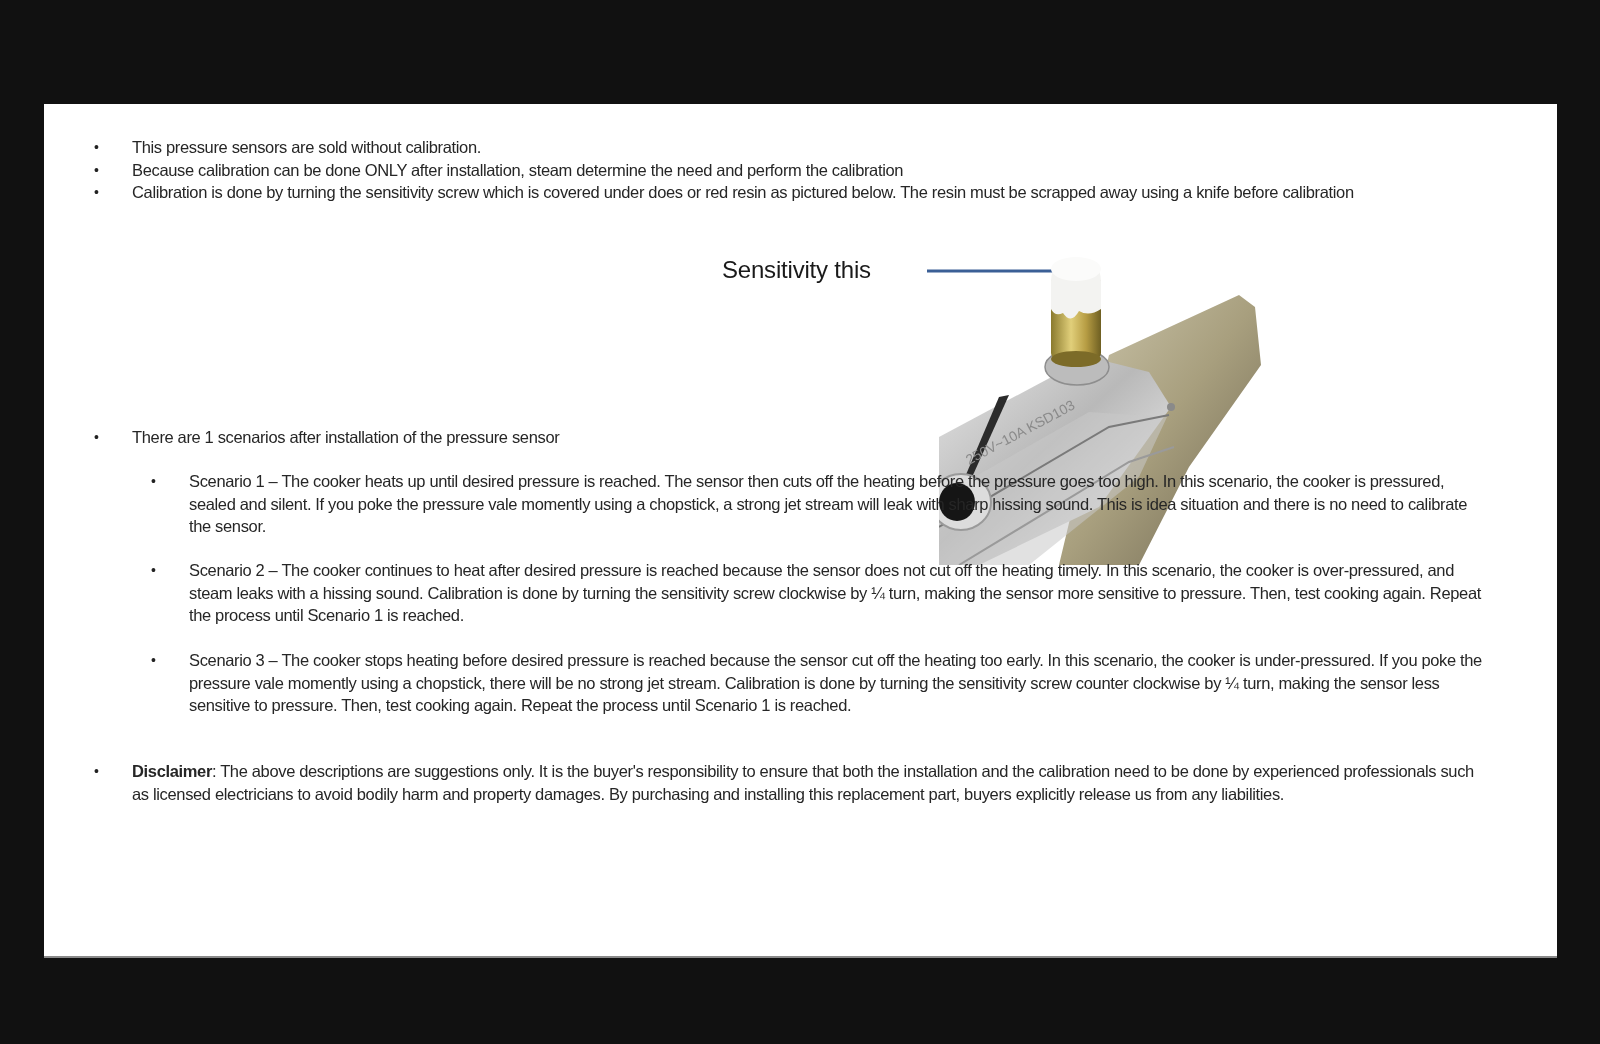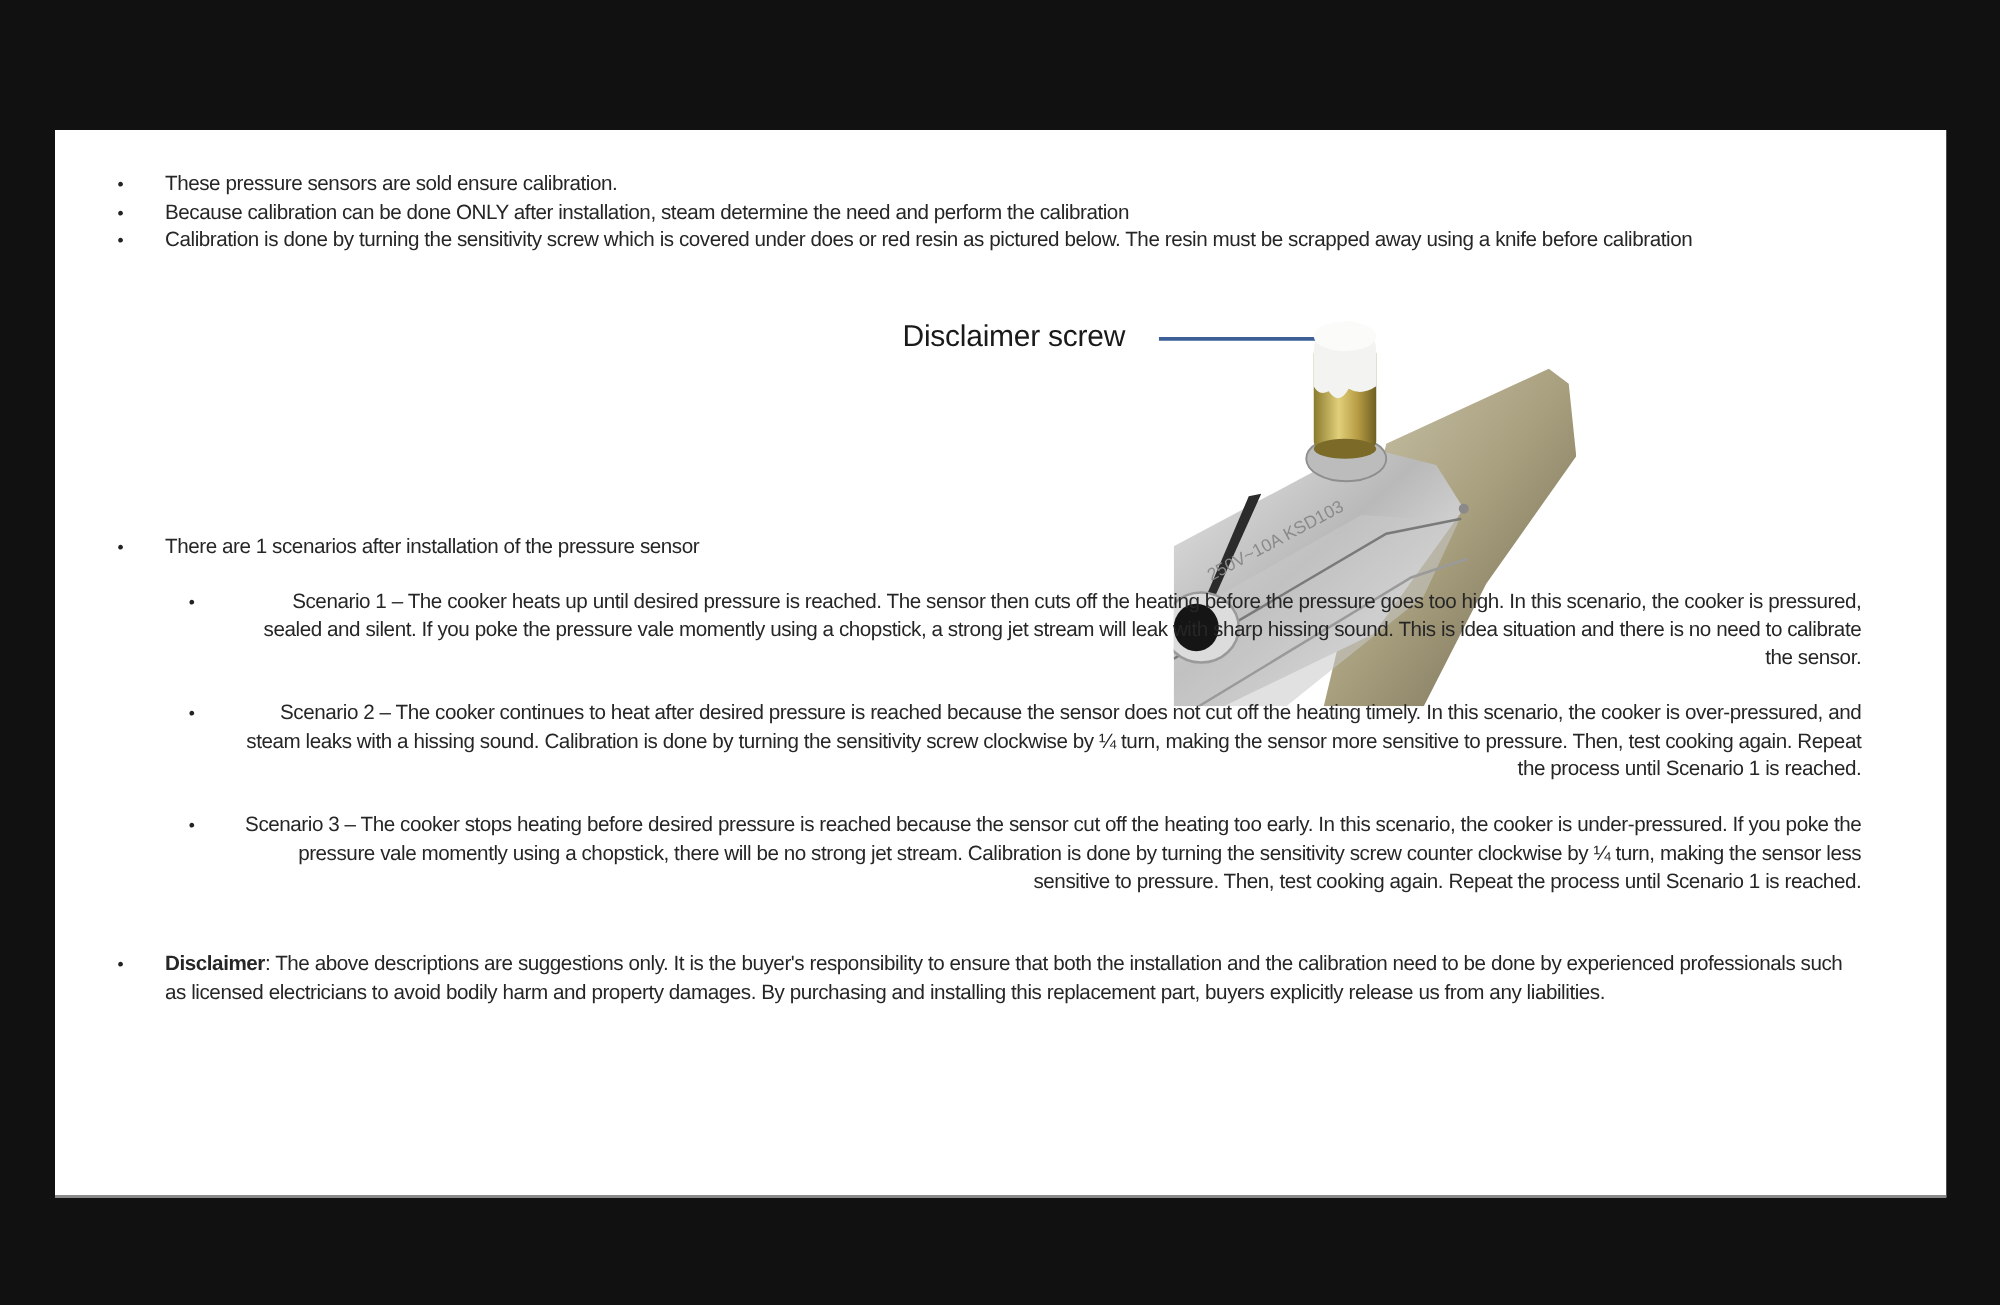--- a/index.html
+++ b/index.html
@@ -32,21 +32,21 @@
       color: #222;
     }
     .bullet-row .text {
       position: absolute;
       top: 0;
       white-space: normal;
     }
     .lvl1 { left: 50px; width: 1400px; }
     .lvl1 .text { left: 38px; width: 1360px; }
     .lvl2 { left: 107px; width: 1350px; }
-    .lvl2 .text { left: 38px; width: 1300px; text-align: right; }
+    .lvl2 .text { left: 38px; width: 1300px; }
     .bold { font-weight: bold; }
 
     .figure-label {
       position: absolute;
       left: 678px; top: 152px;
       font-size: 24px;
       color: #1a1a1a;
       letter-spacing: -0.2px;
     }
     .arrow {
@@ -59,32 +59,32 @@
       width: 322px; height: 318px;
     }
   </style>
 </head>
 <body>
 
 <div class="slide">
 
   <div class="bullet-row lvl1" style="top:32px;">
     <span class="dot">•</span>
-    <span class="text">These pressure sensors are sold ensure calibration.</span>
+    <span class="text">This pressure sensors are sold without calibration.</span>
   </div>
   <div class="bullet-row lvl1" style="top:55px;">
     <span class="dot">•</span>
     <span class="text">Because calibration can be done ONLY after installation, steam determine the need and perform the calibration</span>
   </div>
   <div class="bullet-row lvl1" style="top:77px;">
     <span class="dot">•</span>
     <span class="text">Calibration is done by turning the sensitivity screw which is covered under does or red resin as pictured below. The resin must be scrapped away using a knife before calibration</span>
   </div>
 
-  <div class="figure-label">Disclaimer screw</div>
+  <div class="figure-label">Sensitivity this</div>
   <svg class="arrow" width="150" height="14" viewBox="0 0 150 14">
     <line x1="0" y1="7" x2="138" y2="7" stroke="#3b5f96" stroke-width="3"></line>
     <polygon points="136,2 148,7 136,12" fill="#3b5f96"></polygon>
   </svg>
 
   <svg class="photo" viewBox="0 0 322 318">
     <defs>
       <linearGradient id="metal" x1="0" y1="0" x2="1" y2="1">
         <stop offset="0" stop-color="#e6e6e6"></stop>
         <stop offset="0.45" stop-color="#b9b9b9"></stop>

